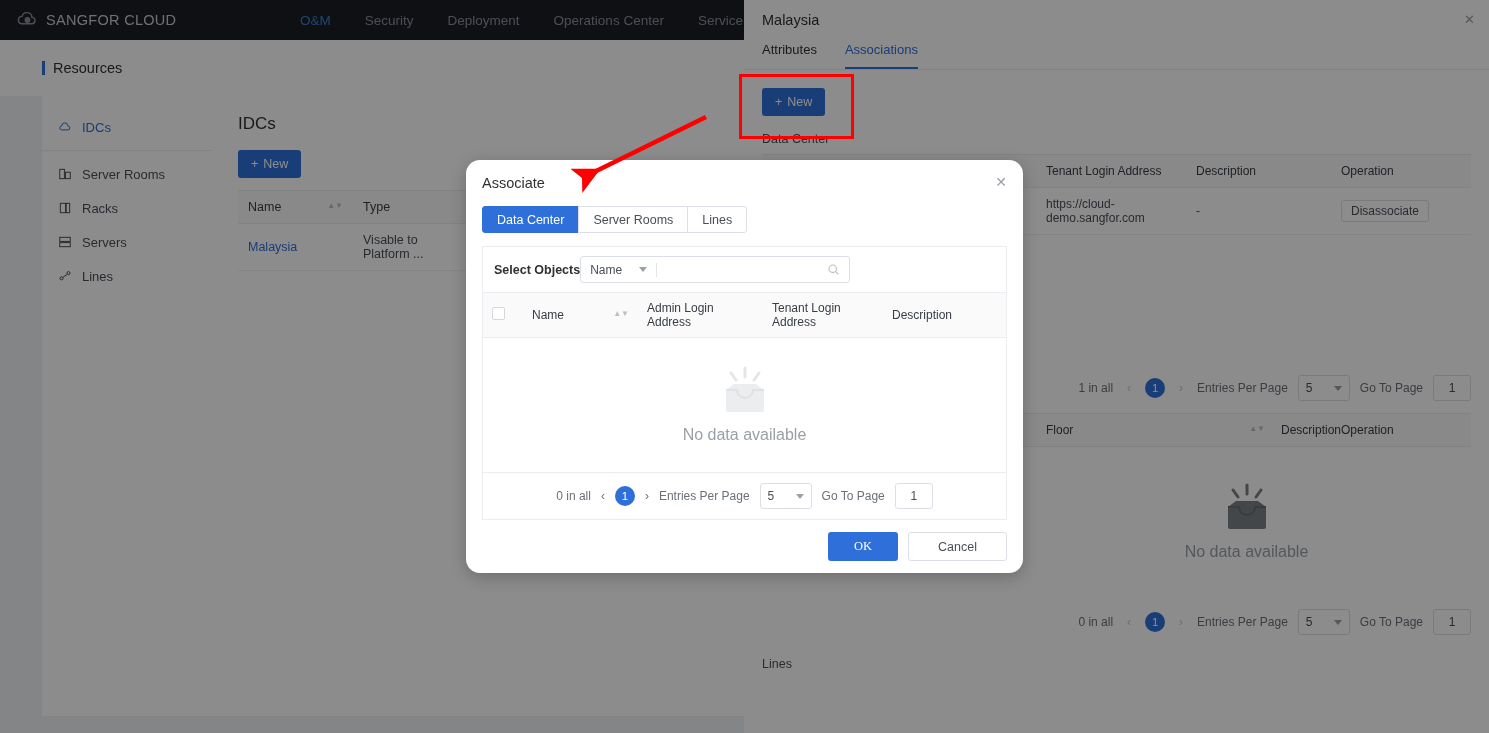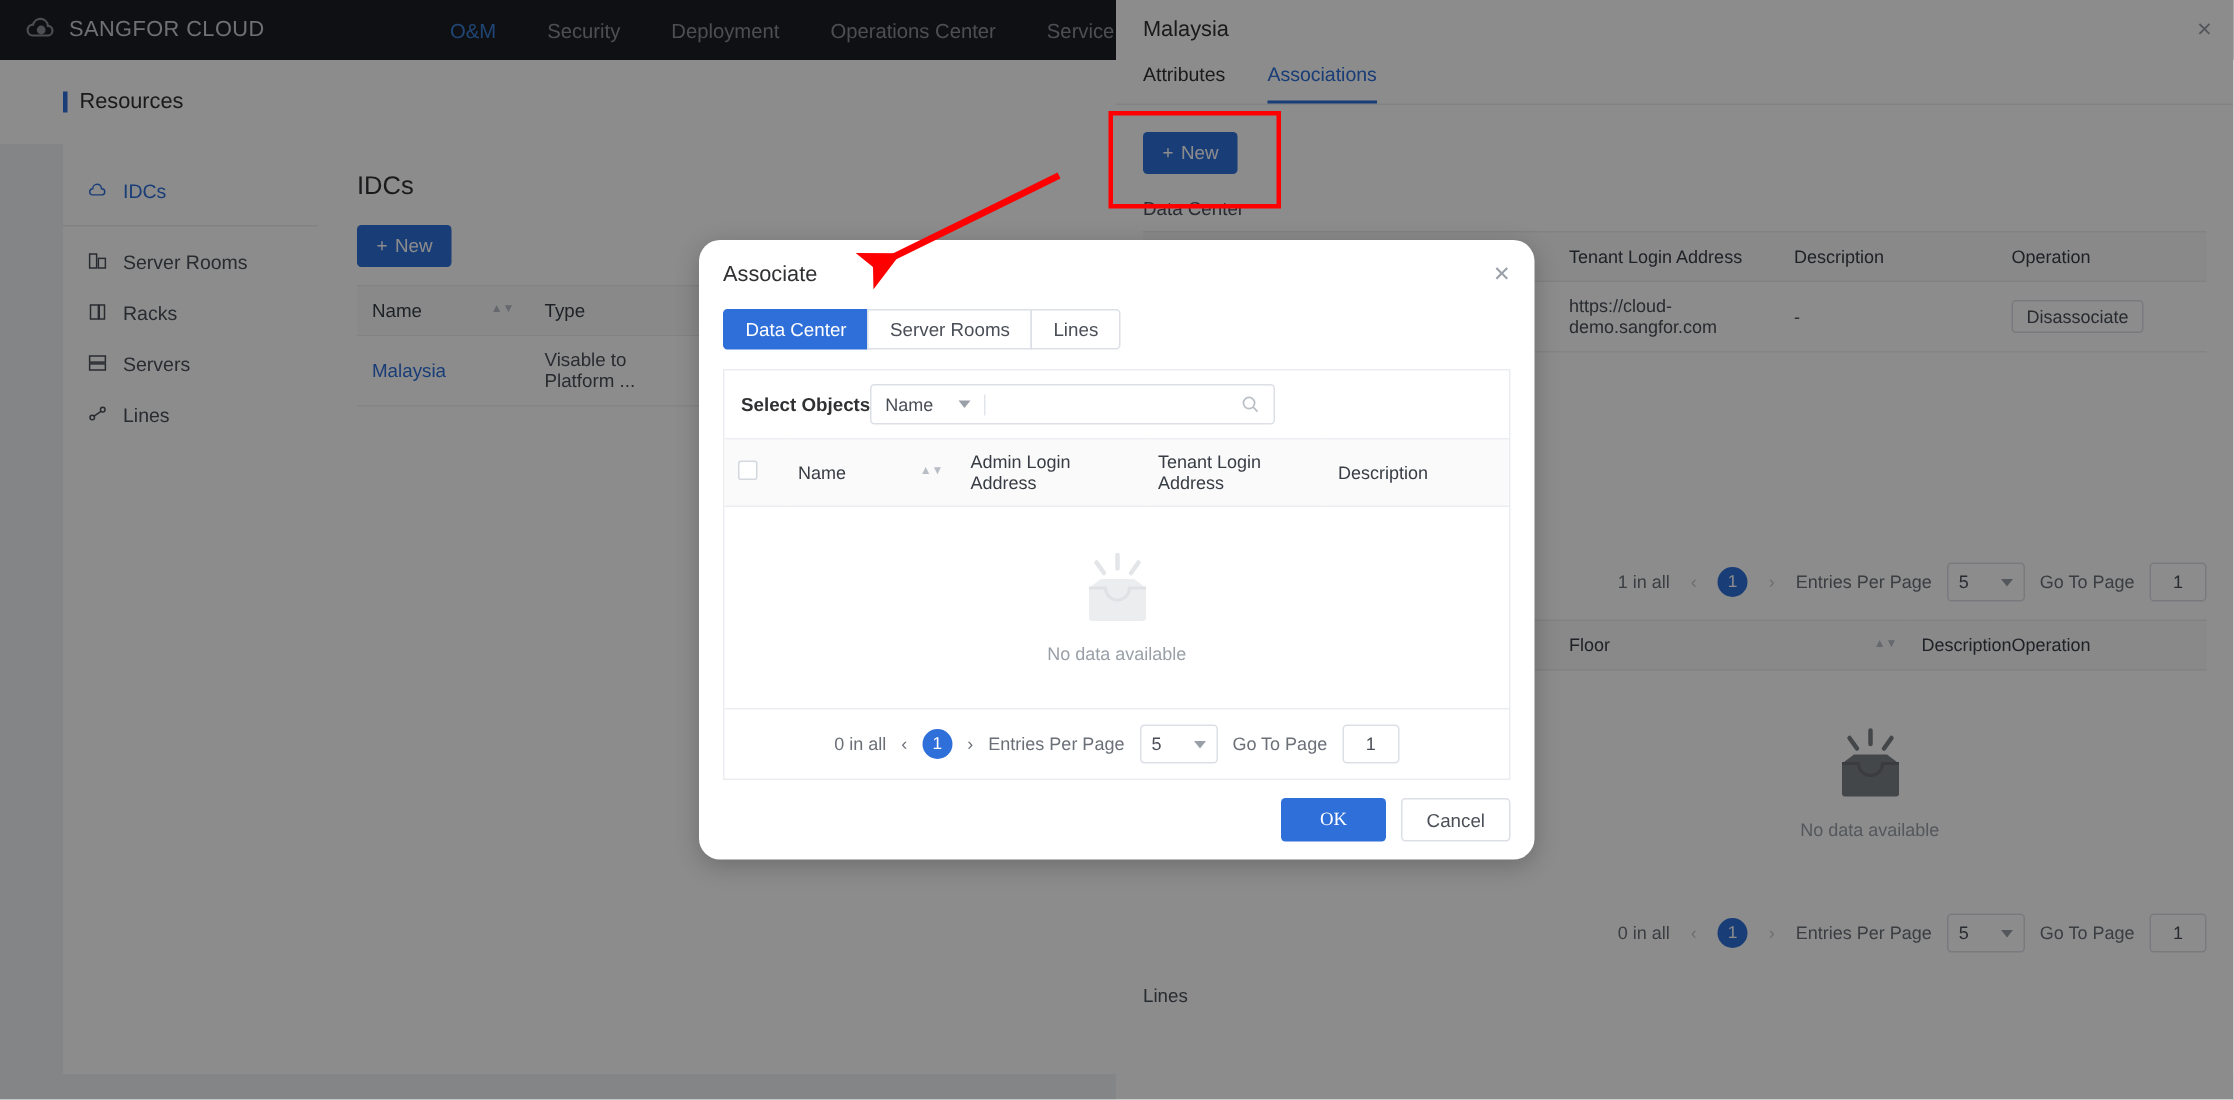--- a/index.html
+++ b/index.html
@@ -89,21 +89,21 @@
   .dtbl th {
     background: #fafafa; font-size: 12px; color: #383d45; font-weight: normal; text-align: left;
     padding: 9px 8px; border-top: 1px solid #ebedf0; border-bottom: 1px solid #ebedf0;
   }
   .dtbl td { font-size: 12px; color: #4a4f57; padding: 9px 8px; border-bottom: 1px solid #f0f1f3; }
   .btn-ghost {
     font-size: 12px; color: #4a4f57; background: #fff; border: 1px solid #dcdfe6;
     border-radius: 3px; padding: 3px 9px; cursor: pointer;
   }
   .empty-wrap { display: flex; flex-direction: column; align-items: center; justify-content: center; }
-  .empty-txt { font-size: 12px; color: #9aa0a8; margin-top: 4px; }
+  .empty-txt { font-size: 16px; color: #9aa0a8; margin-top: 4px; }
 
   
   .pager { display: flex; align-items: center; justify-content: flex-end; gap: 10px; padding: 12px 0; font-size: 12px; color: #6b7078; }
   .pager .total { color: #6b7078; }
   .pager .arrow { color: #c3c7ce; padding: 0 4px; cursor: pointer; user-select:none;}
   .pg-cur {
     width: 20px; height: 20px; border-radius: 50%; background: #2e6fd9; color: #fff;
     display: inline-flex; align-items: center; justify-content: center; font-size: 11.5px; cursor: pointer;
   }
   .sel-box {
@@ -147,21 +147,21 @@
   .mtbl { width: 100%; border-collapse: collapse; table-layout: fixed; }
   .mtbl th {
     background: #fafafa; font-size: 12px; color: #383d45; font-weight: normal; text-align: left;
     padding: 8px 9px; border-top: 1px solid #ebedf0; border-bottom: 1px solid #ebedf0;
   }
   .cbx { width: 13px; height: 13px; border: 1px solid #d3d7de; border-radius: 2px; background: #fff; display: inline-block; cursor: pointer;}
   .m-empty { flex: 1; display: flex; flex-direction: column; align-items: center; justify-content: center; }
   .m-pager { border-top: 1px solid #ebedf0; display: flex; align-items: center; justify-content: center; gap: 10px; padding: 10px 0; font-size: 12px; color: #6b7078; }
   .m-foot { display: flex; align-items: center; justify-content: flex-end; gap: 10px; padding: 12px 16px; }
   .btn-primary { background: #2e6fd9; color: #ffffff; border: none; border-radius: 3px; height: 29px; padding: 0 26px; font-size: 12.5px; cursor: pointer; font-family: Liberation Serif, serif;}
-  .btn-default { background: #fff; color: #4a4f57; border: 1px solid #dcdfe6; border-radius: 3px; height: 29px; padding: 0 16px; font-size: 12.5px; cursor: pointer; font-family: "Liberation Sans", sans-serif;}
+  .btn-default { background: #fff; color: #4a4f57; border: 1px solid #dcdfe6; border-radius: 3px; height: 29px; padding: 0 29px; font-size: 12.5px; cursor: pointer; font-family: "Liberation Sans", sans-serif;}
 
   
   #annot { position: absolute; inset: 0; pointer-events: none; }
   .redbox { position: absolute; border: 3px solid #ff0000; }
 </style>
 </head>
 <body>
 
 <div id="root">
 

